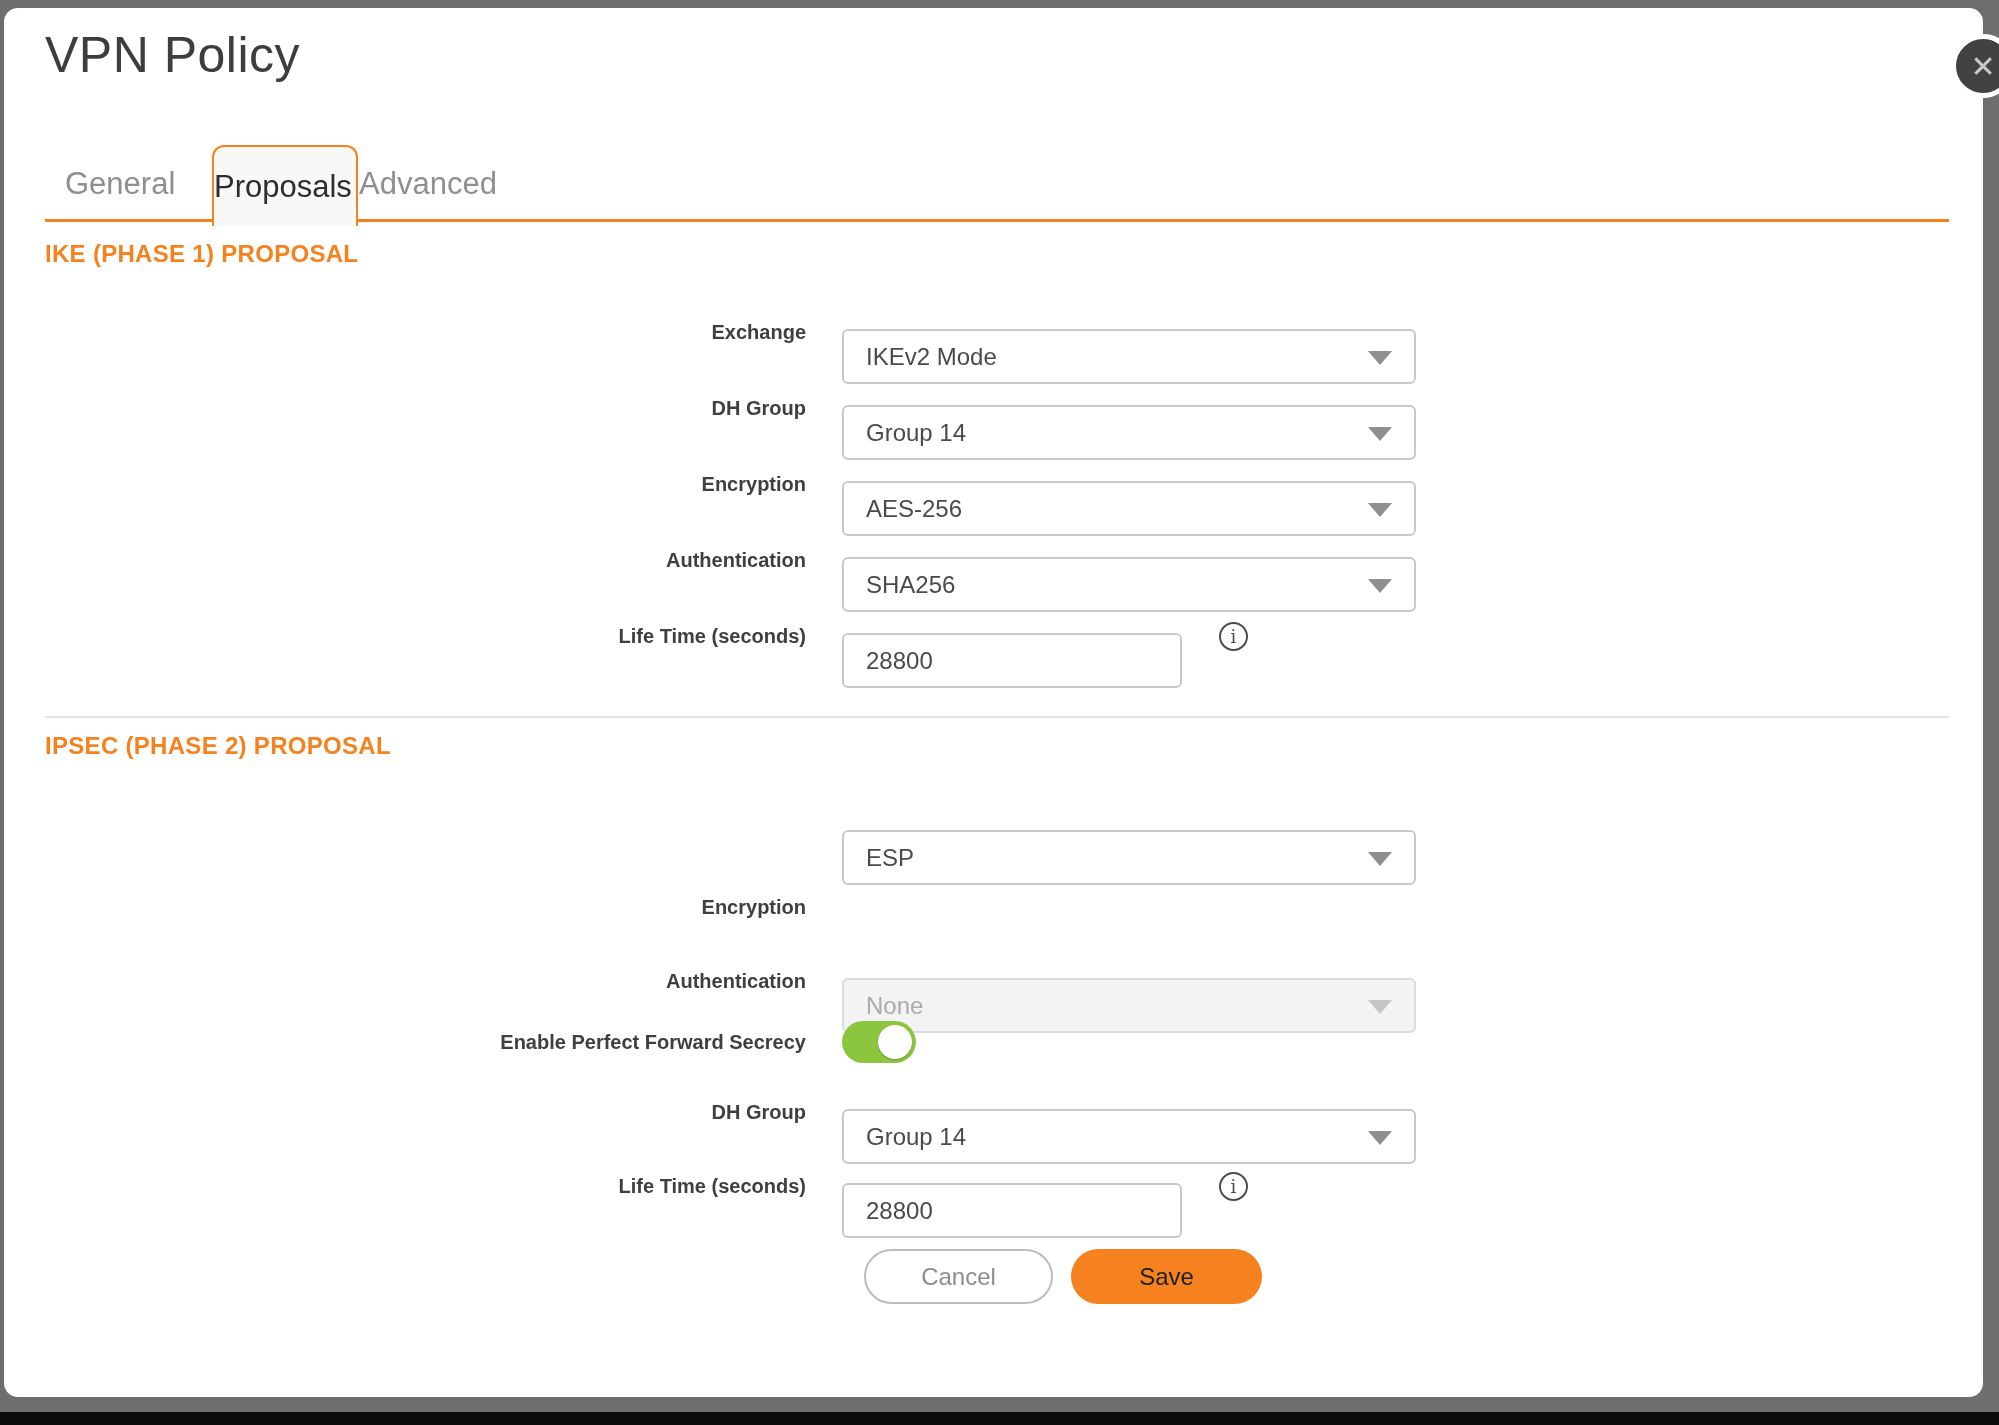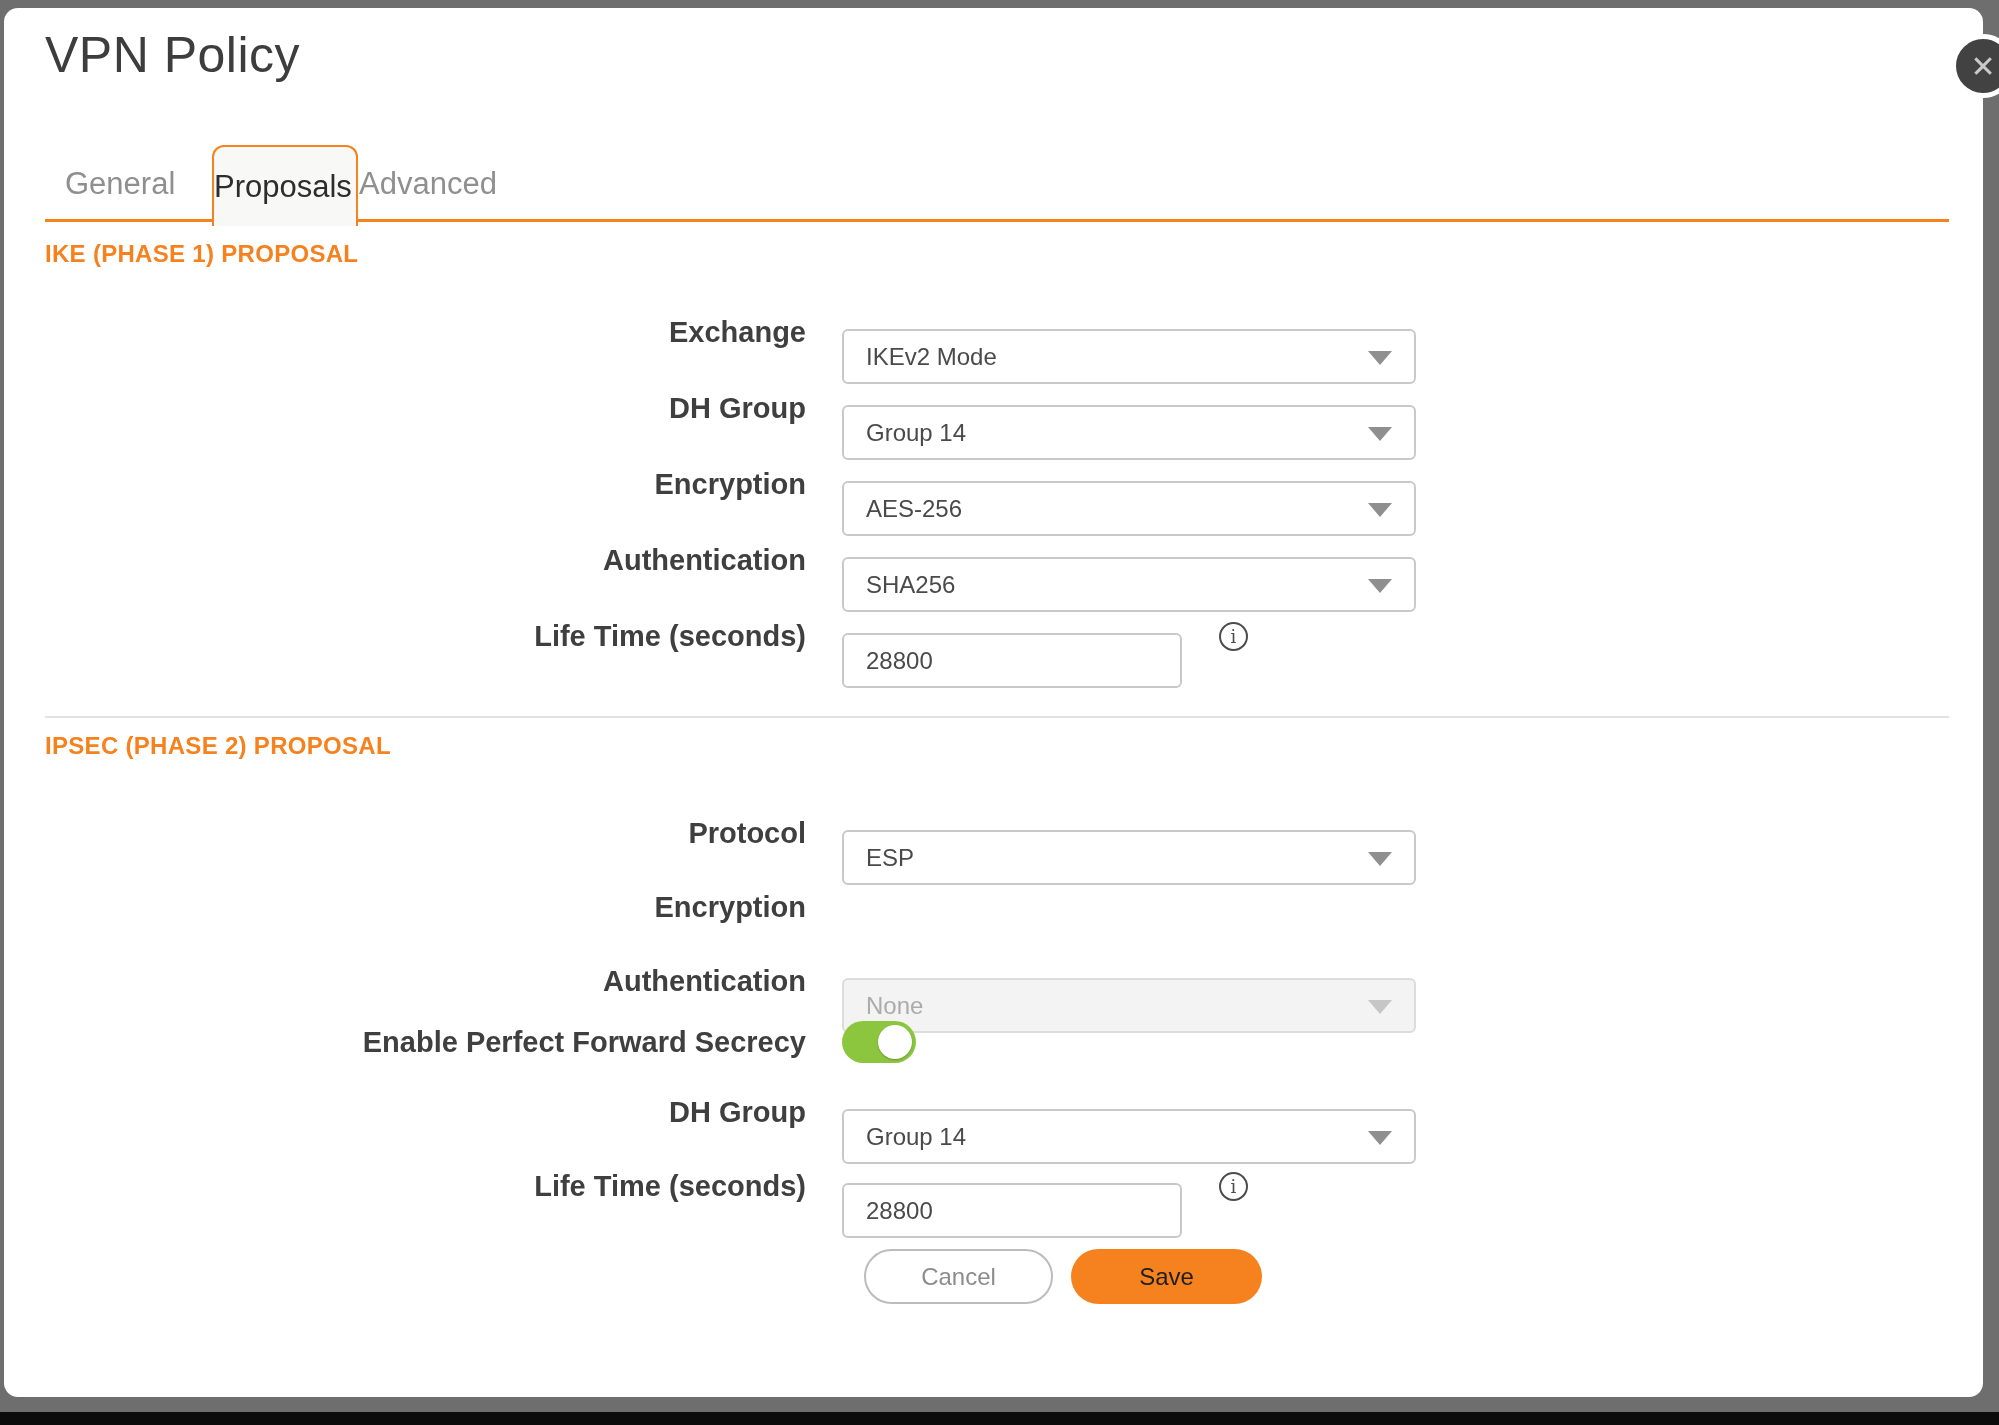--- a/index.html
+++ b/index.html
@@ -62,21 +62,21 @@
   .divider {
     position:absolute; left:41px; right:34px; top:708px; height:2px;
     background:#e2e2e2;
   }
 
   
   .row { position:absolute; left:0; right:0; height:55px; }
   .row-label {
     position:absolute; left:0; width:802px; height:55px;
     line-height:55px; text-align:right;
-    font-size:29px; font-weight:bold; color:#3f3f3f;
+    font-size:20px; font-weight:bold; color:#3f3f3f;
   }
   .select, .text-input {
     position:absolute; left:838px; height:55px;
     background:#fff; border:2px solid #c9c9c9; border-radius:6px;
     display:flex; align-items:center;
     padding:0 22px; font-size:24px; color:#4a4a4a; cursor:pointer;margin-top:24px;
   }
   .select { width:574px; }
   .select .caret {
     position:absolute; right:22px; top:20px;
@@ -206,21 +206,20 @@
       <input class="text-input" type="text" value="28800" style="">
       <div class="info-icon">
         <span>i</span>
       </div>
     </div>
 
     <div class="divider"></div>
     <div class="section-heading heading-p2">IPSEC (PHASE 2) PROPOSAL</div>
 
     <div class="row r-p2-protocol">
-      <div class="row-label">Protocol</div>
       <div class="select">
         <span>ESP</span>
         <span class="caret"></span>
       </div>
     </div>
 
     <div class="row r-p2-enc">
       <div class="row-label">Encryption</div>
     </div>
 

